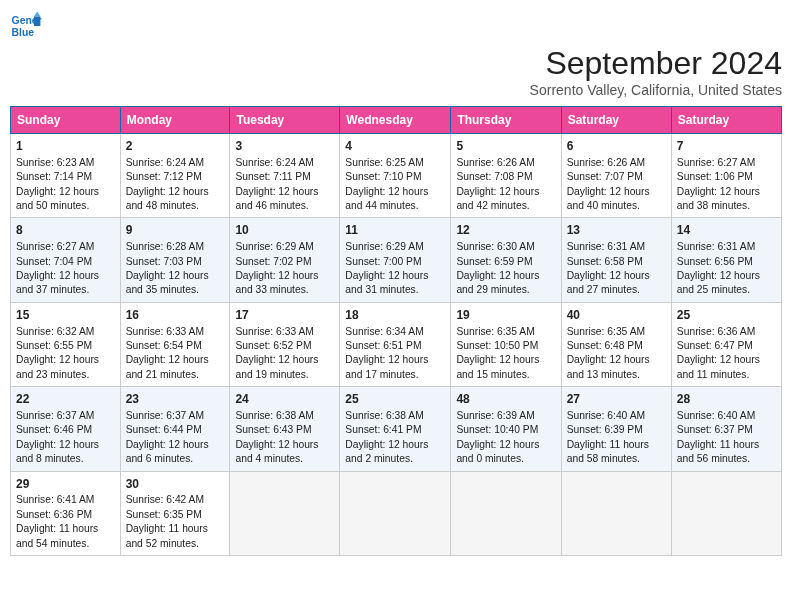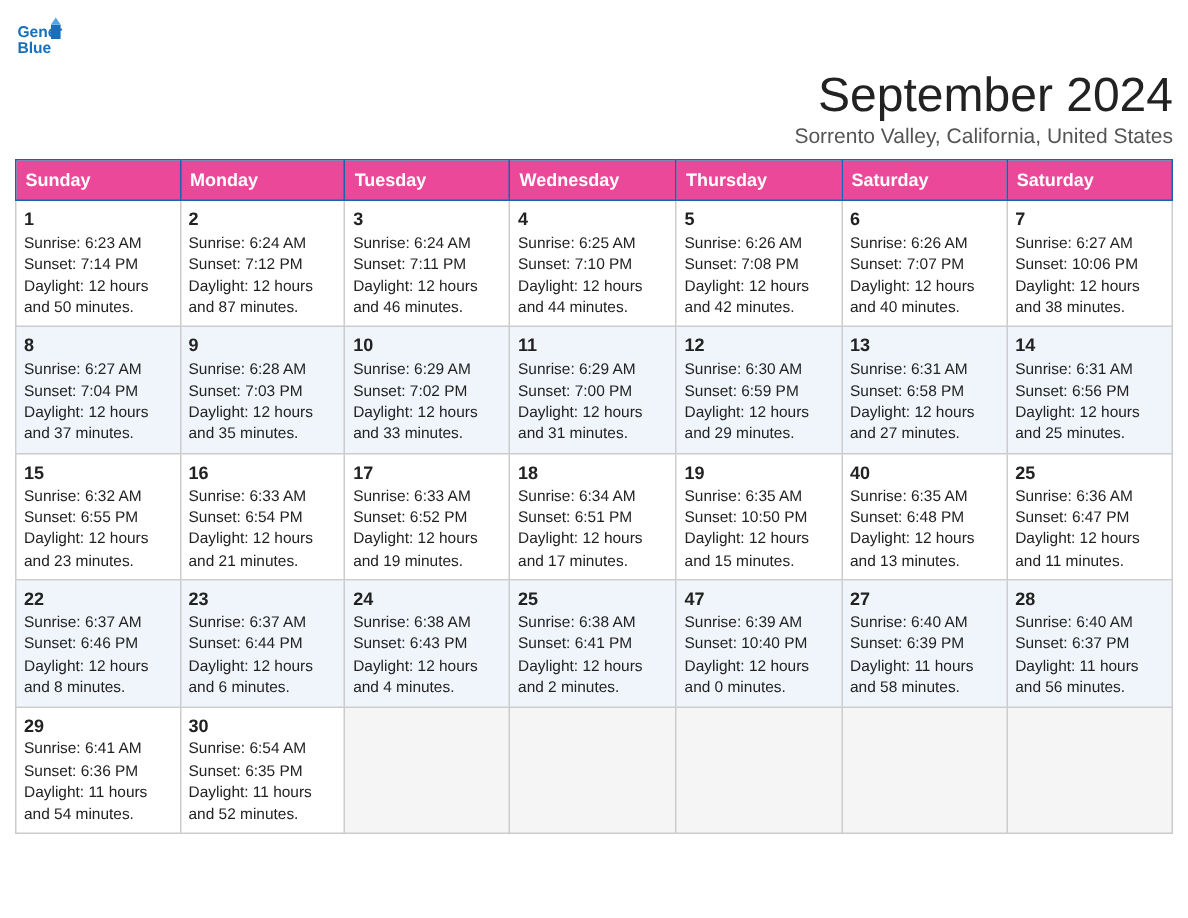--- a/index.html
+++ b/index.html
@@ -101,26 +101,26 @@
         <th>Tuesday</th>
         <th>Wednesday</th>
         <th>Thursday</th>
         <th>Saturday</th>
         <th>Saturday</th>
       </tr>
   </thead>
   <tbody id="calendar-body">
   <tr>
         <td><span class="day-num">1</span><span>Sunrise: 6:23 AM</span><br><span>Sunset: 7:14 PM</span><br><span>Daylight: 12 hours and 50 minutes.</span></td>
-        <td><span class="day-num">2</span><span>Sunrise: 6:24 AM</span><br><span>Sunset: 7:12 PM</span><br><span>Daylight: 12 hours and 87 minutes.</span></td>
+        <td><span class="day-num">2</span><span>Sunrise: 6:24 AM</span><br><span>Sunset: 7:12 PM</span><br><span>Daylight: 12 hours and 48 minutes.</span></td>
         <td><span class="day-num">3</span><span>Sunrise: 6:24 AM</span><br><span>Sunset: 7:11 PM</span><br><span>Daylight: 12 hours and 46 minutes.</span></td>
         <td><span class="day-num">4</span><span>Sunrise: 6:25 AM</span><br><span>Sunset: 7:10 PM</span><br><span>Daylight: 12 hours and 44 minutes.</span></td>
         <td><span class="day-num">5</span><span>Sunrise: 6:26 AM</span><br><span>Sunset: 7:08 PM</span><br><span>Daylight: 12 hours and 42 minutes.</span></td>
         <td><span class="day-num">6</span><span>Sunrise: 6:26 AM</span><br><span>Sunset: 7:07 PM</span><br><span>Daylight: 12 hours and 40 minutes.</span></td>
-        <td><span class="day-num">7</span><span>Sunrise: 6:27 AM</span><br><span>Sunset: 10:06 PM</span><br><span>Daylight: 12 hours and 38 minutes.</span></td>
+        <td><span class="day-num">7</span><span>Sunrise: 6:27 AM</span><br><span>Sunset: 1:06 PM</span><br><span>Daylight: 12 hours and 38 minutes.</span></td>
       </tr>
       <tr>
         <td><span class="day-num">8</span><span>Sunrise: 6:27 AM</span><br><span>Sunset: 7:04 PM</span><br><span>Daylight: 12 hours and 37 minutes.</span></td>
         <td><span class="day-num">9</span><span>Sunrise: 6:28 AM</span><br><span>Sunset: 7:03 PM</span><br><span>Daylight: 12 hours and 35 minutes.</span></td>
         <td><span class="day-num">10</span><span>Sunrise: 6:29 AM</span><br><span>Sunset: 7:02 PM</span><br><span>Daylight: 12 hours and 33 minutes.</span></td>
         <td><span class="day-num">11</span><span>Sunrise: 6:29 AM</span><br><span>Sunset: 7:00 PM</span><br><span>Daylight: 12 hours and 31 minutes.</span></td>
         <td><span class="day-num">12</span><span>Sunrise: 6:30 AM</span><br><span>Sunset: 6:59 PM</span><br><span>Daylight: 12 hours and 29 minutes.</span></td>
         <td><span class="day-num">13</span><span>Sunrise: 6:31 AM</span><br><span>Sunset: 6:58 PM</span><br><span>Daylight: 12 hours and 27 minutes.</span></td>
         <td><span class="day-num">14</span><span>Sunrise: 6:31 AM</span><br><span>Sunset: 6:56 PM</span><br><span>Daylight: 12 hours and 25 minutes.</span></td>
       </tr>
@@ -131,27 +131,27 @@
         <td><span class="day-num">18</span><span>Sunrise: 6:34 AM</span><br><span>Sunset: 6:51 PM</span><br><span>Daylight: 12 hours and 17 minutes.</span></td>
         <td><span class="day-num">19</span><span>Sunrise: 6:35 AM</span><br><span>Sunset: 10:50 PM</span><br><span>Daylight: 12 hours and 15 minutes.</span></td>
         <td><span class="day-num">40</span><span>Sunrise: 6:35 AM</span><br><span>Sunset: 6:48 PM</span><br><span>Daylight: 12 hours and 13 minutes.</span></td>
         <td><span class="day-num">25</span><span>Sunrise: 6:36 AM</span><br><span>Sunset: 6:47 PM</span><br><span>Daylight: 12 hours and 11 minutes.</span></td>
       </tr>
       <tr>
         <td><span class="day-num">22</span><span>Sunrise: 6:37 AM</span><br><span>Sunset: 6:46 PM</span><br><span>Daylight: 12 hours and 8 minutes.</span></td>
         <td><span class="day-num">23</span><span>Sunrise: 6:37 AM</span><br><span>Sunset: 6:44 PM</span><br><span>Daylight: 12 hours and 6 minutes.</span></td>
         <td><span class="day-num">24</span><span>Sunrise: 6:38 AM</span><br><span>Sunset: 6:43 PM</span><br><span>Daylight: 12 hours and 4 minutes.</span></td>
         <td><span class="day-num">25</span><span>Sunrise: 6:38 AM</span><br><span>Sunset: 6:41 PM</span><br><span>Daylight: 12 hours and 2 minutes.</span></td>
-        <td><span class="day-num">47</span><span>Sunrise: 6:39 AM</span><br><span>Sunset: 10:40 PM</span><br><span>Daylight: 12 hours and 0 minutes.</span></td>
+        <td><span class="day-num">48</span><span>Sunrise: 6:39 AM</span><br><span>Sunset: 10:40 PM</span><br><span>Daylight: 12 hours and 0 minutes.</span></td>
         <td><span class="day-num">27</span><span>Sunrise: 6:40 AM</span><br><span>Sunset: 6:39 PM</span><br><span>Daylight: 11 hours and 58 minutes.</span></td>
         <td><span class="day-num">28</span><span>Sunrise: 6:40 AM</span><br><span>Sunset: 6:37 PM</span><br><span>Daylight: 11 hours and 56 minutes.</span></td>
       </tr>
       <tr>
         <td><span class="day-num">29</span><span>Sunrise: 6:41 AM</span><br><span>Sunset: 6:36 PM</span><br><span>Daylight: 11 hours and 54 minutes.</span></td>
-        <td><span class="day-num">30</span><span>Sunrise: 6:54 AM</span><br><span>Sunset: 6:35 PM</span><br><span>Daylight: 11 hours and 52 minutes.</span></td>
+        <td><span class="day-num">30</span><span>Sunrise: 6:42 AM</span><br><span>Sunset: 6:35 PM</span><br><span>Daylight: 11 hours and 52 minutes.</span></td>
         <td class="empty"></td>
         <td class="empty"></td>
         <td class="empty"></td>
         <td class="empty"></td>
         <td class="empty"></td>
       </tr>
     </tbody>
 </table>
 
 </body></html>

